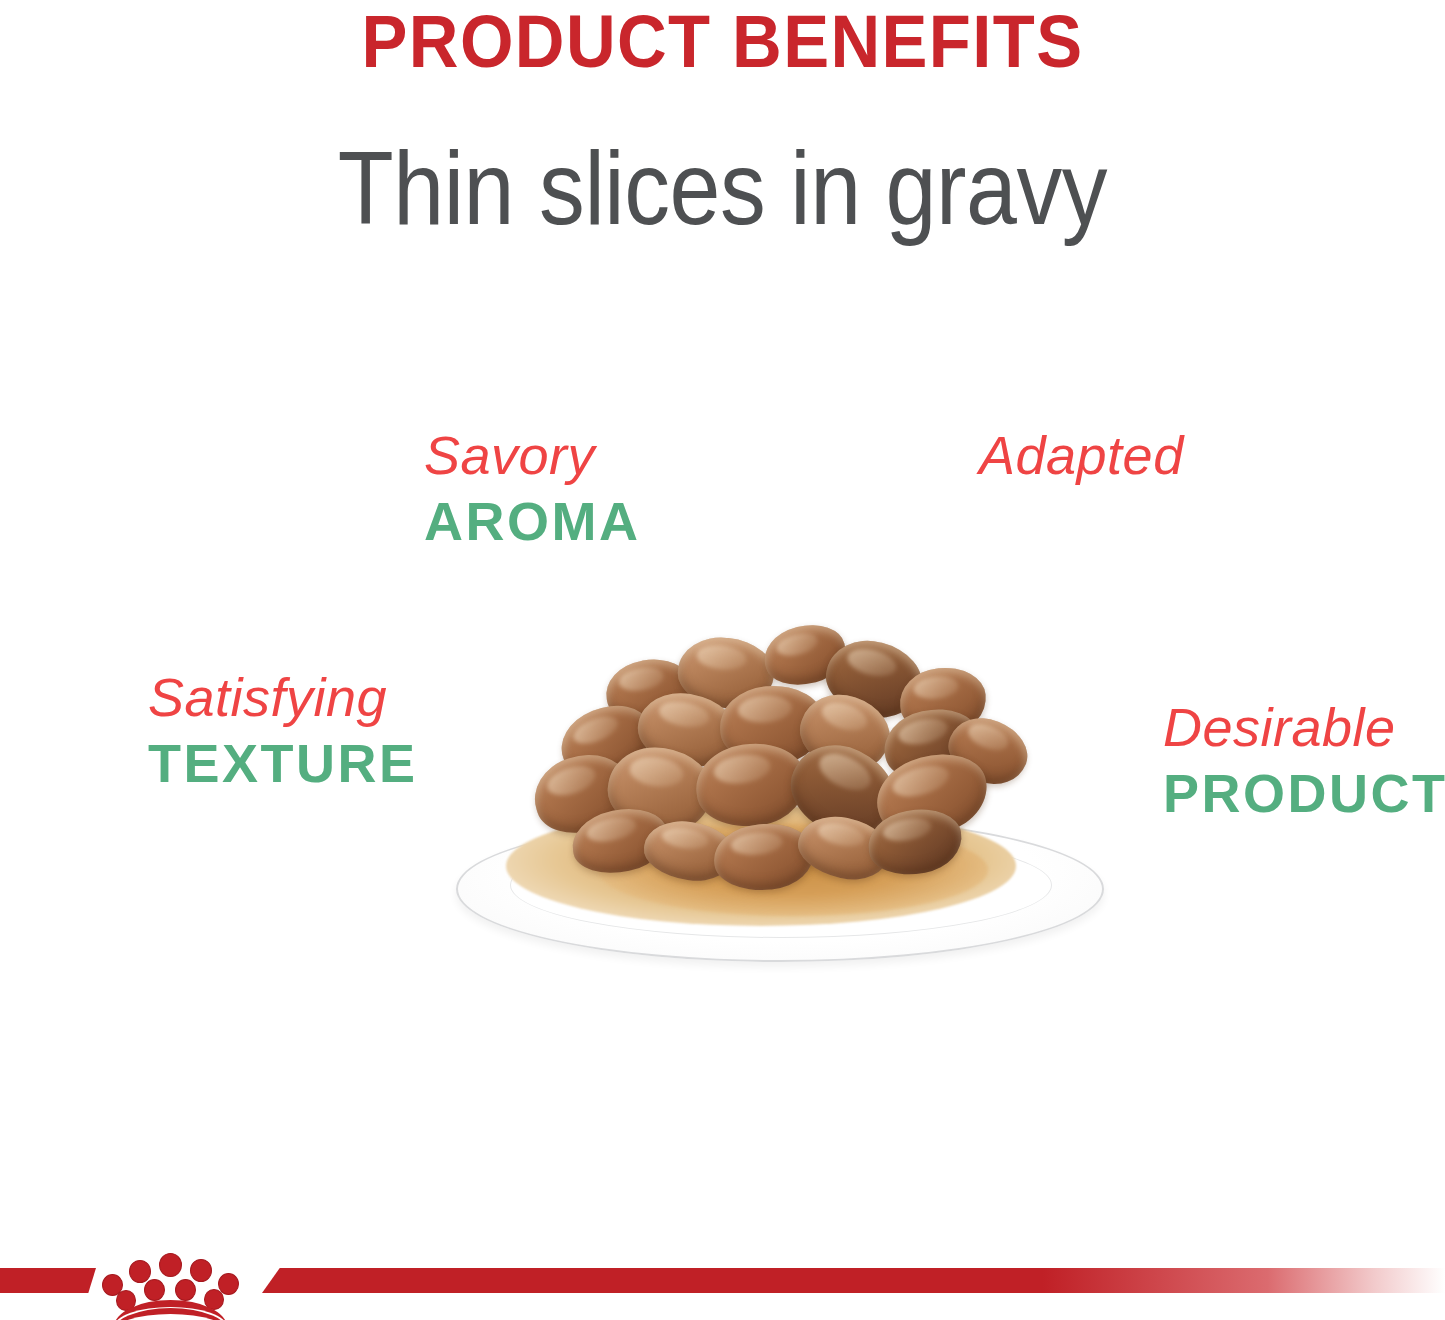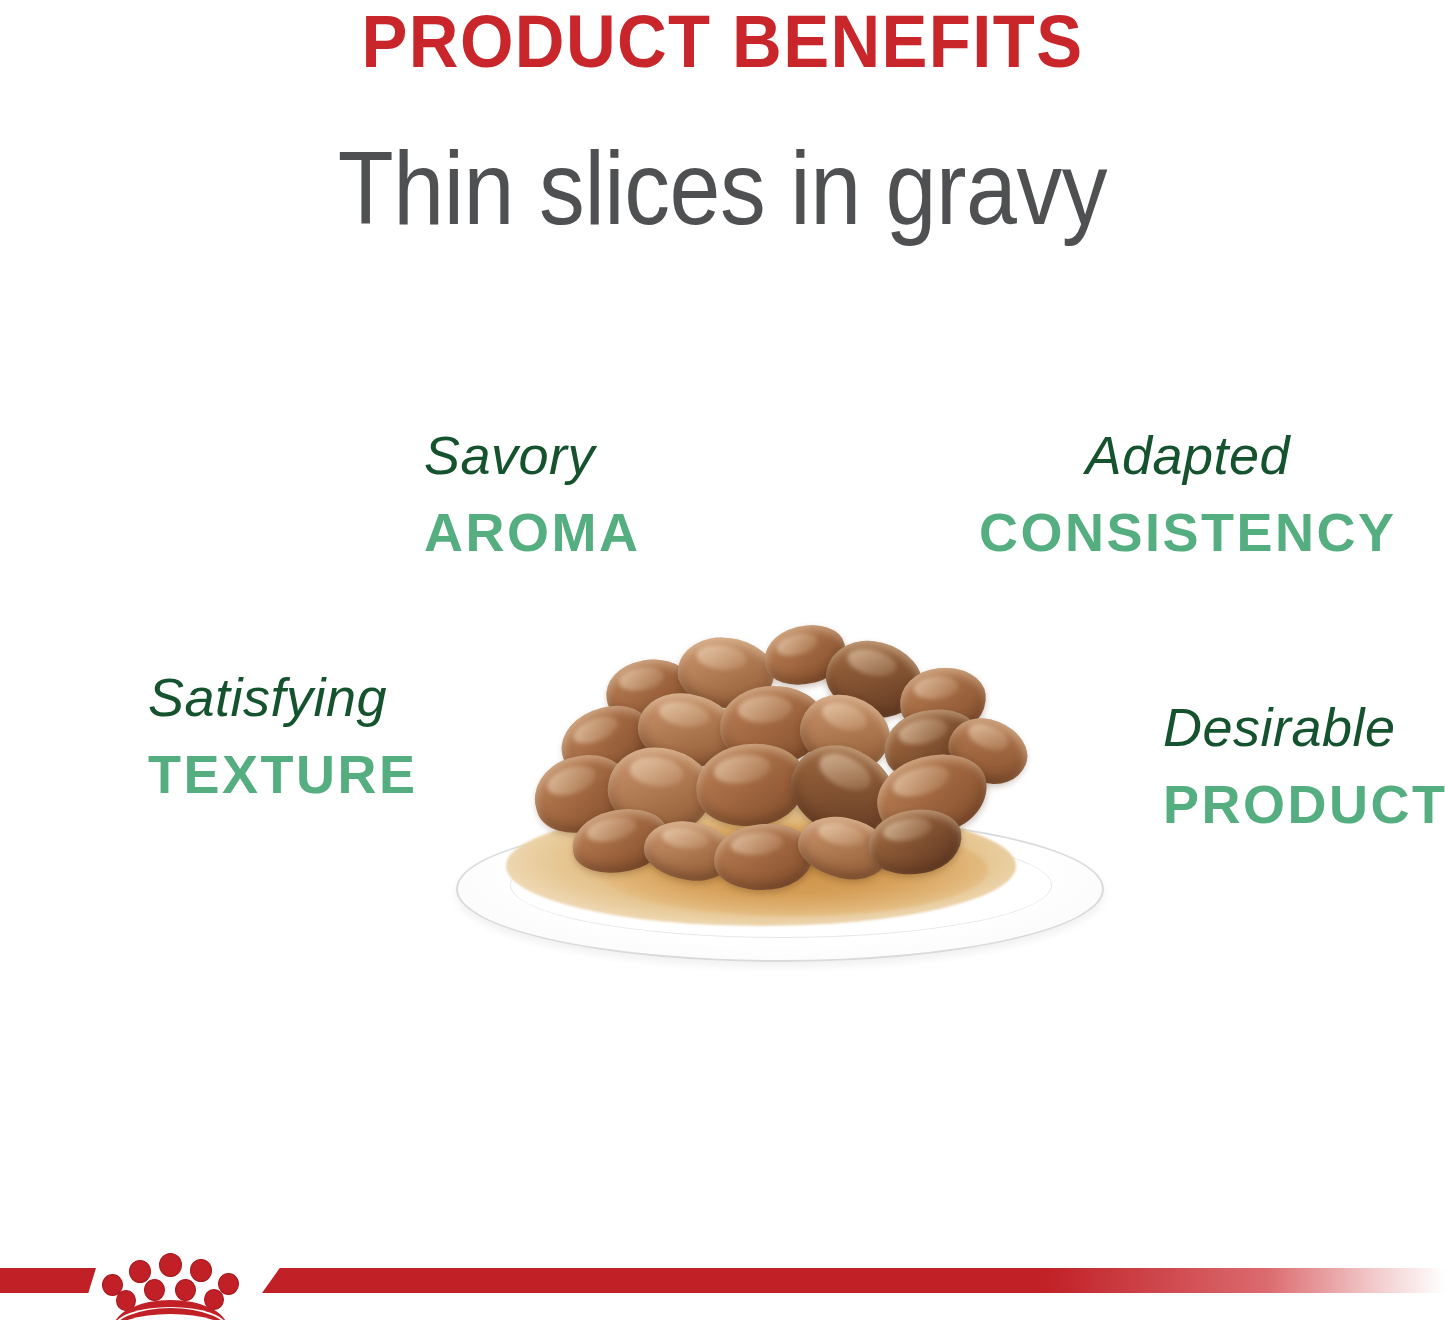--- a/index.html
+++ b/index.html
@@ -56,35 +56,35 @@
     white-space: nowrap;
   }
 
   
   .benefit {
     position: absolute;
     white-space: nowrap;
   }
   .benefit .adj {
     display: block;
-    color: #14532d;
+    color: #ef4444;
     font-style: italic;
     font-weight: normal;
     font-size: 54px;
     line-height: 62px;
     letter-spacing: 0.5px;
   }
   .benefit .noun {
     display: block;
     color: #54AE80;
     font-weight: bold;
     font-size: 54px;
     line-height: 62px;
     letter-spacing: 2.5px;
-    margin-top: 15px;
+    margin-top: 4px;
   }
 
   .benefit-aroma        { left: 424px;  top: 424px; text-align: left; }
   .benefit-consistency  { left: 979px;  top: 424px; text-align: center; }
   .benefit-texture      { left: 148px;  top: 666px; text-align: left; }
   .benefit-flavors      { left: 1163px; top: 696px; text-align: left; }
 
   
   .food-figure {
     position: absolute;
@@ -219,21 +219,20 @@
 
   <div class="subhead">Thin slices in gravy</div>
 
   <div class="benefit benefit-aroma">
     <span class="adj">Savory</span>
     <span class="noun">AROMA</span>
   </div>
 
   <div class="benefit benefit-consistency">
     <span class="adj">Adapted</span>
-    <span class="noun">CONSISTENCY</span>
   </div>
 
   <div class="benefit benefit-texture">
     <span class="adj">Satisfying</span>
     <span class="noun">TEXTURE</span>
   </div>
 
   <div class="benefit benefit-flavors">
     <span class="adj">Desirable</span>
     <span class="noun">PRODUCT</span>

